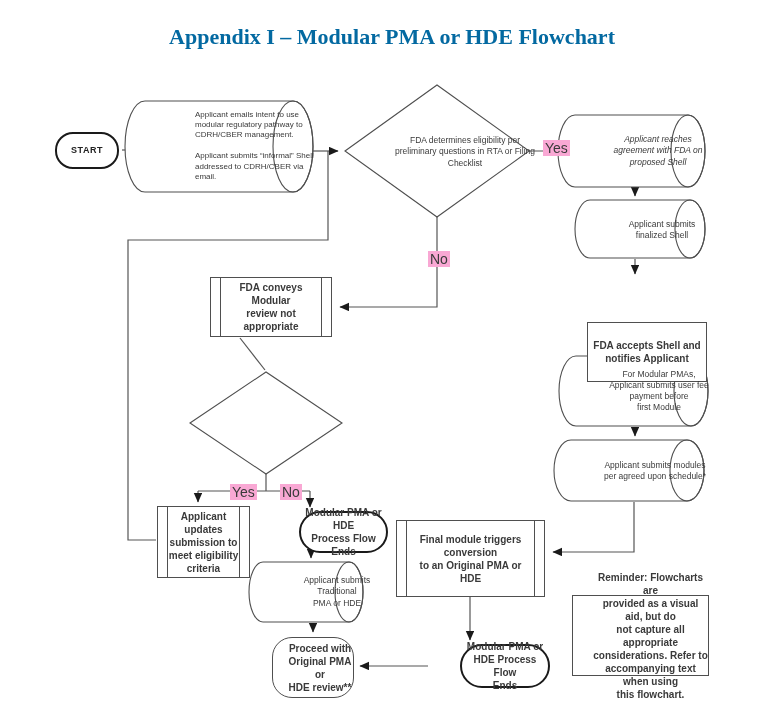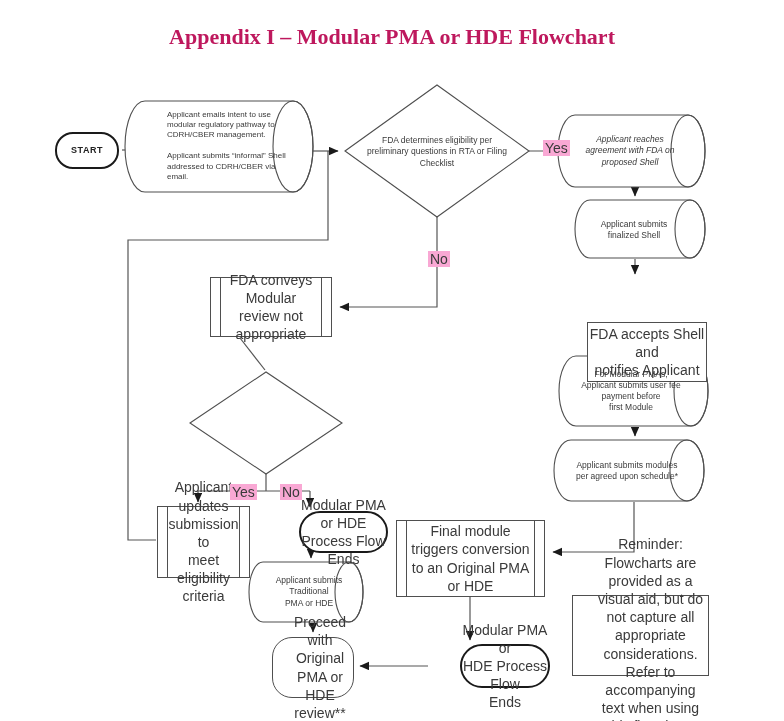--- a/index.html
+++ b/index.html
@@ -1,27 +1,27 @@
 <!DOCTYPE html>
 <html><head>
 <meta charset="utf-8">
 <style>
   html,body{margin:0;padding:0;background:#fff;}
   .canvas{position:relative;width:784px;height:721px;background:#ffffff;overflow:hidden;
           font-family:"Liberation Sans",sans-serif;color:#3a3a3a;}
   .title{position:absolute;left:0;top:24px;width:784px;text-align:center;
-         font-family:"Liberation Serif",serif;font-weight:bold;font-size:22px;color:#be185d;}
+         font-family:"Liberation Serif",serif;font-weight:bold;font-size:22px;color:#0369a1;}
   svg.layer{position:absolute;left:0;top:0;z-index:1;}
   .node,.label,.nodetext{position:absolute;z-index:2;box-sizing:border-box;}
   .nodetext{display:flex;align-items:center;justify-content:center;text-align:center;
-            white-space:pre-line;font-size:8.5px;line-height:1.3;z-index:3;}
+            white-space:pre-line;font-size:8.5px;line-height:1.3;z-index:3;margin-left:28px;}
   .leftalign{justify-content:flex-start;text-align:left;align-items:center;font-size:8px;}
   .node{display:flex;align-items:center;justify-content:center;text-align:center;
-        white-space:pre-line;font-size:14px;line-height:1.3;background:#fff;
-        border:1px solid #4f4f4f;}
+        white-space:pre-line;font-size:10px;line-height:1.3;background:#fff;
+        border:1px solid #4f4f4f;font-weight:bold;}
   .stadium{border:2.5px solid #1a1a1a;border-radius:22px;margin-left:32px;}
   .startoval{border:2.5px solid #1a1a1a;border-radius:18px;font-weight:bold;font-size:9px;letter-spacing:.5px;color:#222;}
   .rounded{border-radius:20px;padding-left:14px;}
   .predef .vline{position:absolute;top:0;bottom:0;width:0;border-left:1px solid #4f4f4f;}
   .predef .vl-l{left:9px;} .predef .vl-r{right:9px;}
   .predef .inner{position:relative;z-index:2;padding:0 12px;}
   .label{font-size:14px;background:#f9a8d4;padding:0 2px;z-index:4;color:#3a3a3a;}
 </style>
 </head>
 <body>

